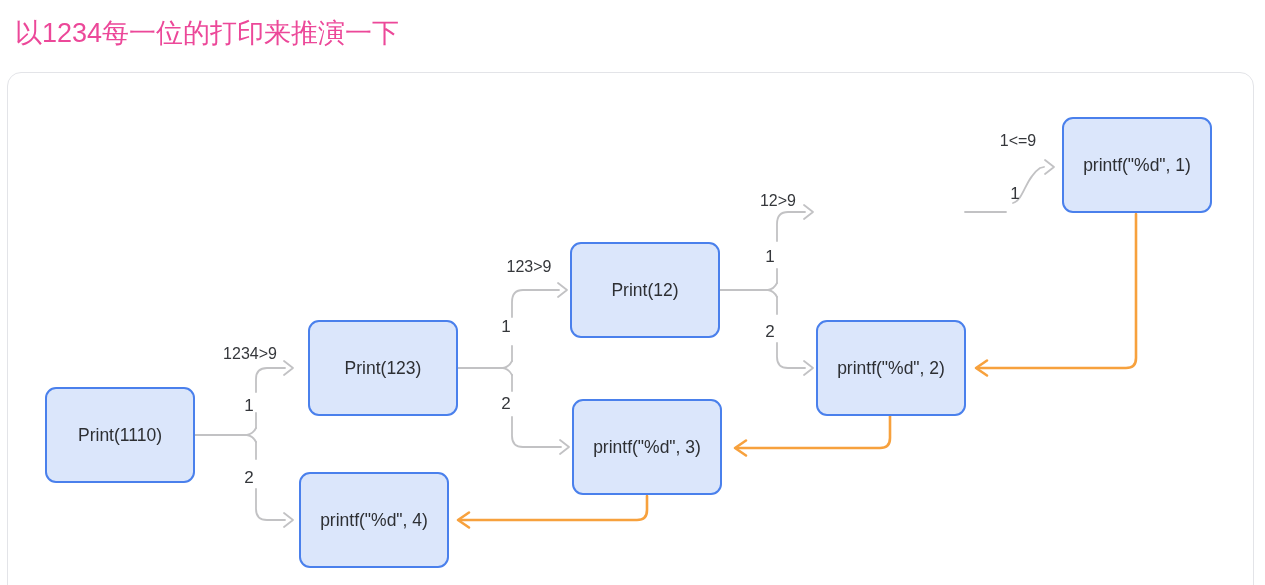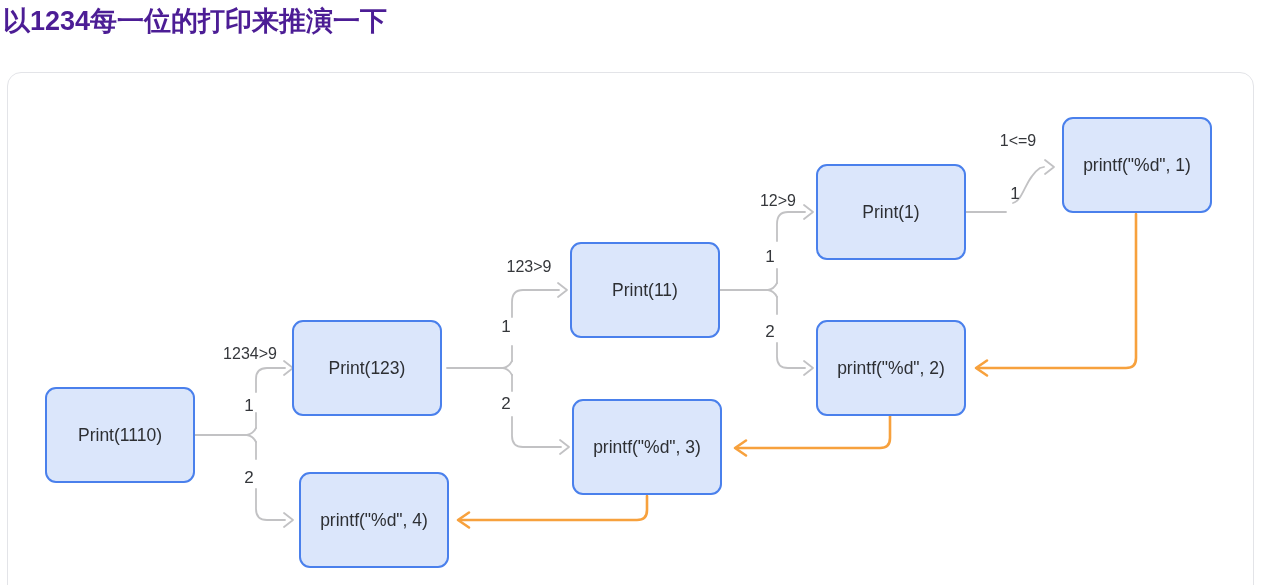--- a/index.html
+++ b/index.html
@@ -1,17 +1,17 @@
 <!DOCTYPE html>
 <html><head>
 <meta charset="utf-8">
 <style>
   html,body{margin:0;padding:0;width:1265px;height:585px;overflow:hidden;background:#ffffff;}
   .stage{position:relative;width:1265px;height:585px;font-family:"Liberation Sans","DejaVu Sans",sans-serif;}
-  .title{position:absolute;left:3px;top:2px;margin:0;font-size:27px;line-height:38px;font-weight:700;color:#4c1d95;}
+  .title{position:absolute;left:3px;top:2px;margin:12px;font-size:27px;line-height:38px;font-weight:400;color:#ec4899;}
   .card{position:absolute;left:7px;top:72px;width:1247px;height:540px;box-sizing:border-box;
         border:1px solid #e3e4e8;border-radius:14px;background:#ffffff;}
   .wires{position:absolute;left:0;top:0;width:1265px;height:585px;}
   .node{position:absolute;width:150px;height:96px;box-sizing:border-box;
         background:#dbe6fb;border:2.5px solid #4a80ec;border-radius:11px;
         display:flex;align-items:center;justify-content:center;
         font-size:17.5px;color:#2d2f33;white-space:nowrap;}
   .gray{stroke:#c2c2c4;stroke-width:1.8;fill:none;stroke-linecap:round;stroke-linejoin:round;}
   .orange{stroke:#f7a13d;stroke-width:2.6;fill:none;stroke-linecap:round;stroke-linejoin:round;}
   .num{font-size:17px;fill:#35373b;text-anchor:middle;}
@@ -88,34 +88,31 @@
     </g>
     <g>
       <path class="orange" d="M 647 496 V 510 Q 647 520 637 520 H 461"></path>
       <path class="orange" d="M 469 512.5 L 458 520 L 469 527.5"></path>
     </g>
   </svg>
 
   <div class="node" style="left:45px;top:387px">
     <span>Print(1110)</span>
   </div>
-  <div class="node" style="left:292px;top:320px">
+  <div class="node" style="left:308px;top:320px">
     <span>Print(123)</span>
   </div>
   <div class="node" style="left:299px;top:472px">
     <span>printf("%d", 4)</span>
   </div>
   <div class="node" style="left:570px;top:242px">
-    <span>Print(11)</span>
+    <span>Print(12)</span>
   </div>
   <div class="node" style="left:572px;top:399px">
     <span>printf("%d", 3)</span>
-  </div>
-  <div class="node" style="left:816px;top:164px">
-    <span>Print(1)</span>
   </div>
   <div class="node" style="left:816px;top:320px">
     <span>printf("%d", 2)</span>
   </div>
   <div class="node" style="left:1062px;top:117px">
     <span>printf("%d", 1)</span>
   </div>
 
 </div>
 

